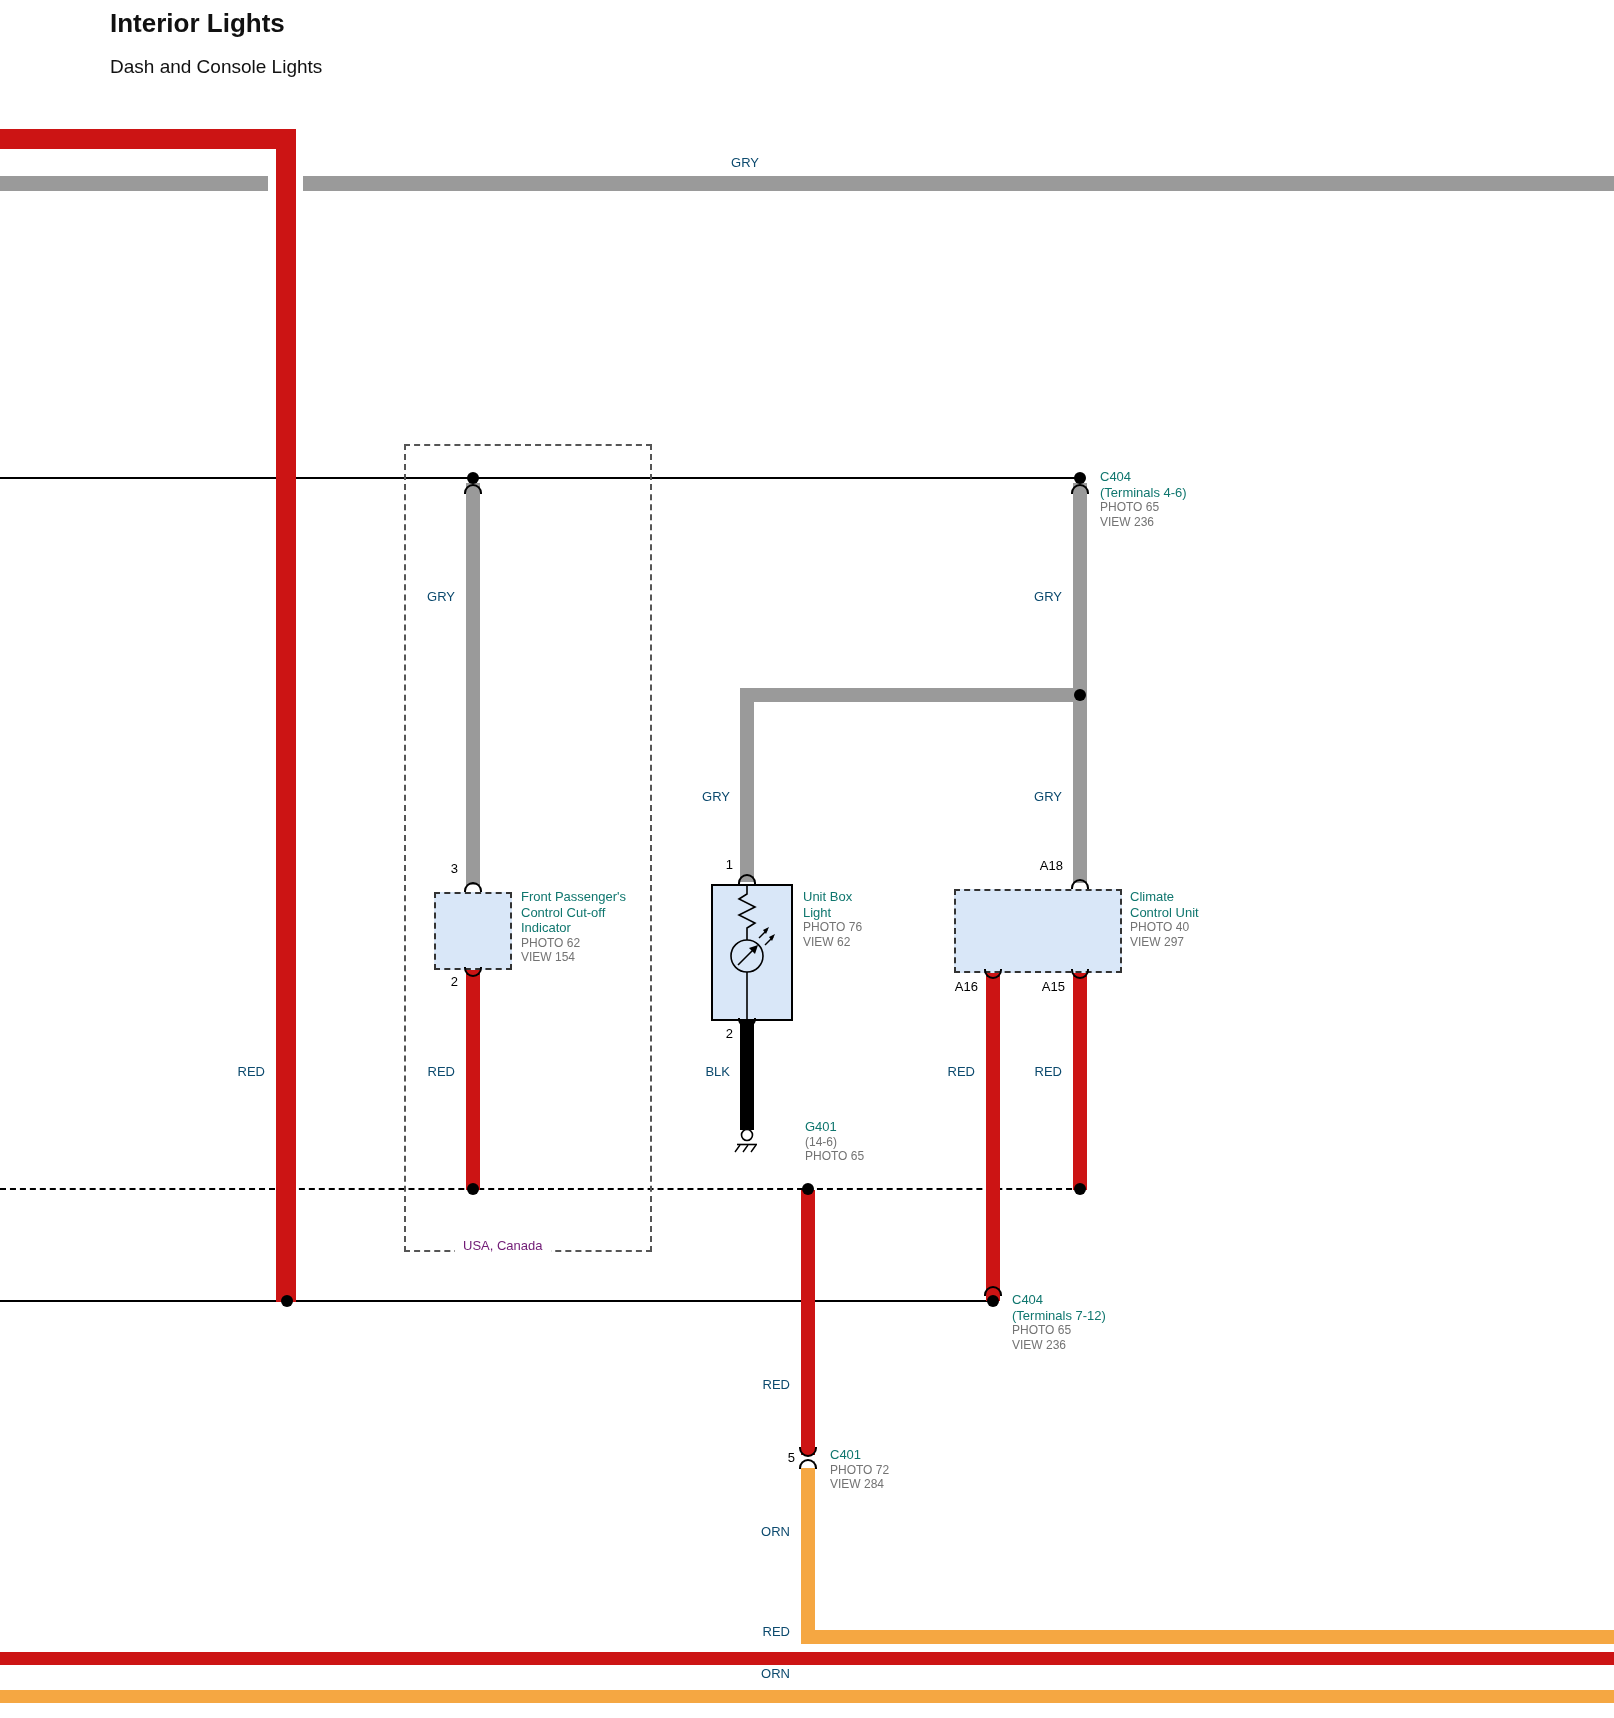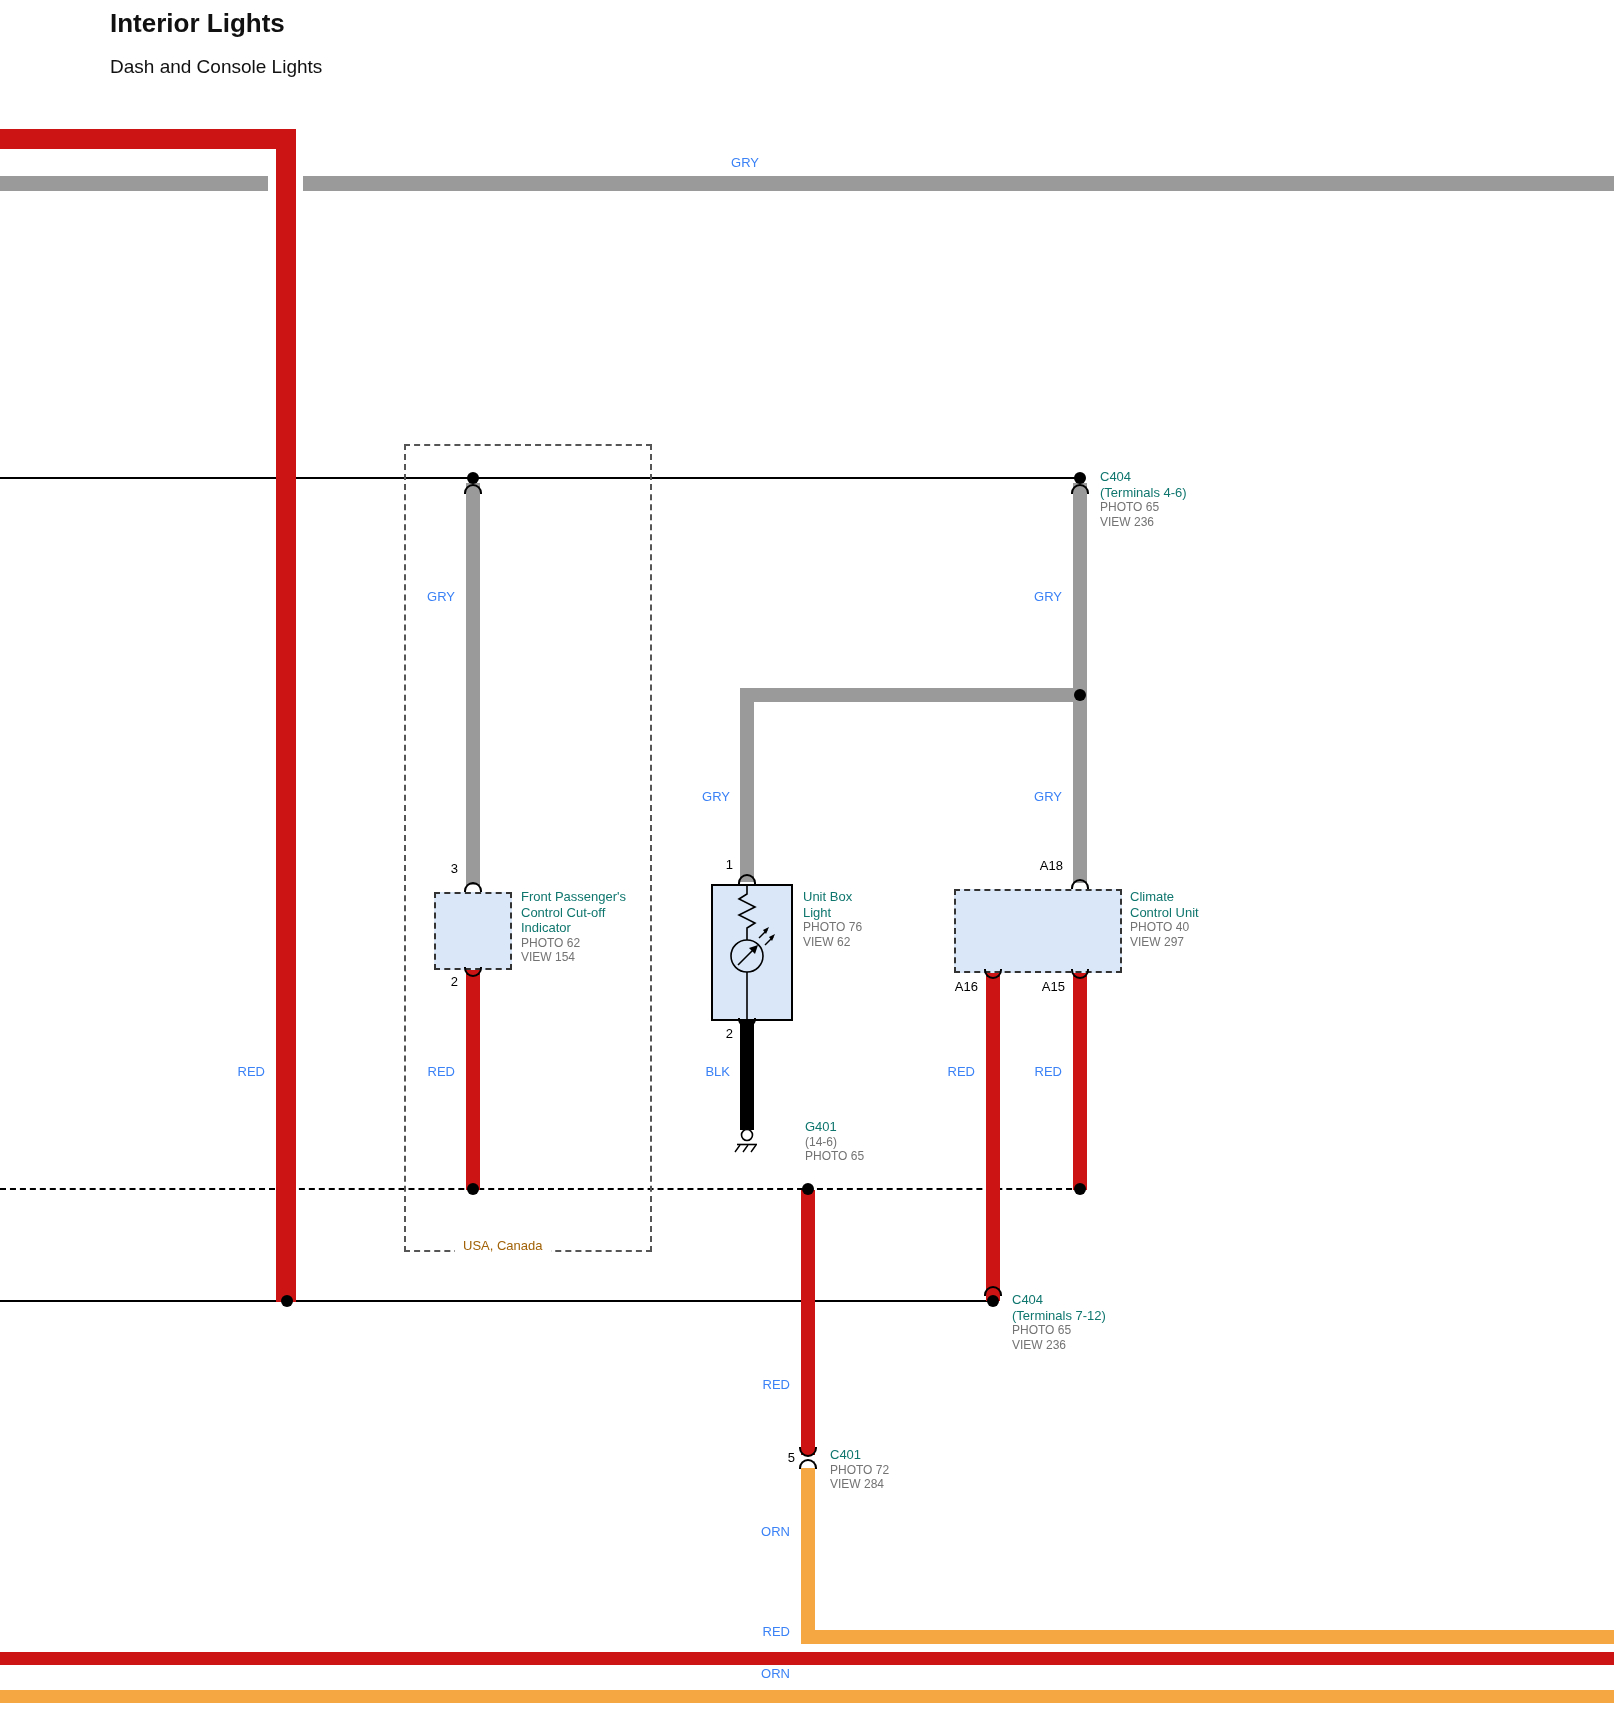--- a/index.html
+++ b/index.html
@@ -15,28 +15,28 @@
   .dashline { position:absolute; height:0; border-top:2px dashed #000; }
   .dot { position:absolute; width:12px; height:12px; border-radius:50%; background:#000; z-index:6; }
   .arc-n { position:absolute; width:18px; height:10px; border:2px solid #000; border-bottom:0;
            border-radius:10px 10px 0 0; box-sizing:border-box; z-index:5; }
   .arc-u { position:absolute; width:18px; height:10px; border:2px solid #000; border-top:0;
            border-radius:0 0 10px 10px; box-sizing:border-box; z-index:5; }
   .comp { position:absolute; background:#d9e7f8; box-sizing:border-box; z-index:4; }
   .comp.dashed { border:2px dashed #333; }
   .comp.solid  { border:2px solid #000; }
   .region-box { position:absolute; border:2px dashed #555; box-sizing:border-box; z-index:1; }
-  .lbl  { position:absolute; font-size:13px; color:#3b82f6; line-height:15px; z-index:7; }
+  .lbl  { position:absolute; font-size:13px; color:#0c4a6e; line-height:15px; z-index:7; }
   .lbl.r { text-align:right; }
   .lbl.c { text-align:center; }
   .term { position:absolute; font-size:13px; color:#000; z-index:7; text-align:right; }
   .txtblock { position:absolute; z-index:7; }
   .l13 { font-size:13px; line-height:15.5px; color:#0f766e; }
   .link { font-size:12px; line-height:14.5px; color:#737373; cursor:pointer; }
-  .region-lbl { position:absolute; font-size:13px; color:#a16207; background:#fff;
+  .region-lbl { position:absolute; font-size:13px; color:#701a75; background:#fff;
                 padding:1px 8px; z-index:7; }
   .title { position:absolute; font-size:26px; color:#111; z-index:7; }
   .subtitle { position:absolute; font-size:19px; color:#111; z-index:7; }
   svg { display:block; }
 </style>
 </head>
 <body>
 
 <div class="stage">
 

